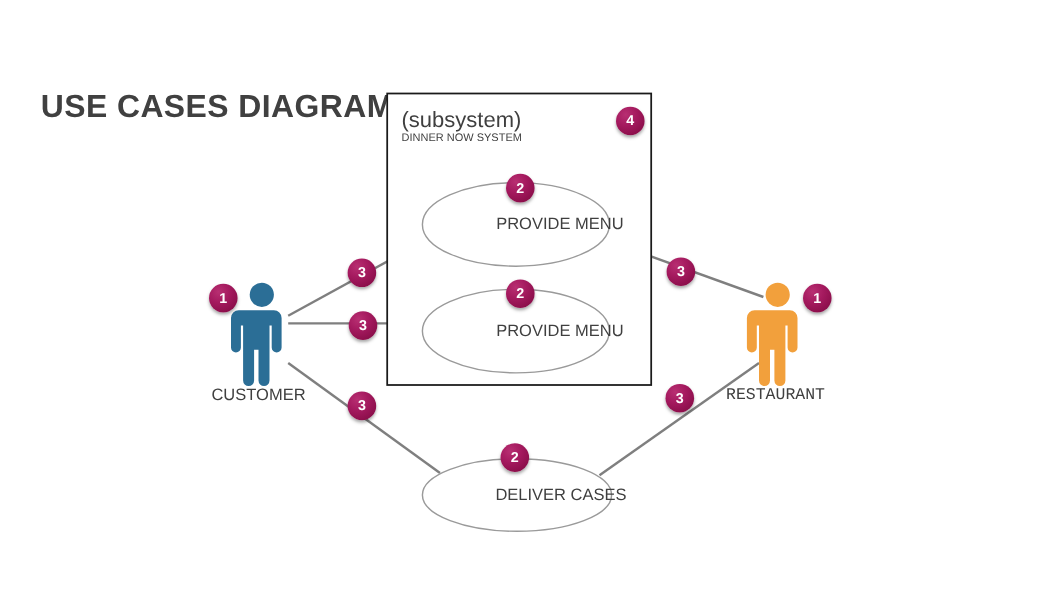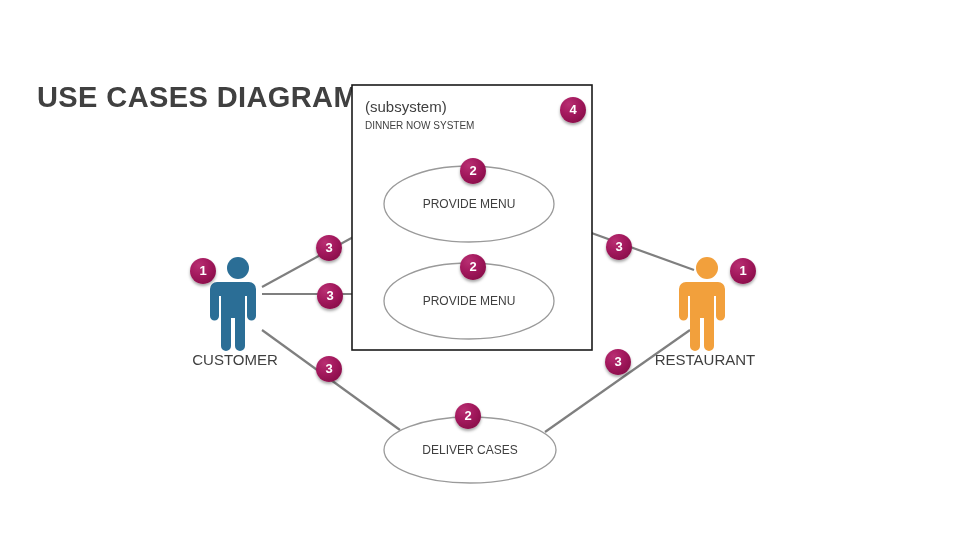--- a/index.html
+++ b/index.html
@@ -39,48 +39,49 @@
 
   
   .ovl {
     position: absolute;
     white-space: nowrap;
   }
 
   .subsystem-stereotype {
     left: 365px;
     top: 98px;
-    font-size: 15px;
+    font-size: 20px;
     color: #3f3f3f;
   }
   .subsystem-name {
     left: 365px;
     top: 120px;
     font-size: 10px;
     color: #3f3f3f;
   }
 
   .usecase-label {
-    font-size: 12px;
+    font-size: 15px;
     color: #3f3f3f;
     text-align: left;
     transform: translate(-50%, -50%);
+    margin-left: 40px;
   }
   .uc1-label { left: 469px; top: 204px; }
   .uc2-label { left: 469px; top: 301px; }
   .uc3-label { left: 470px; top: 450px; }
 
   .actor-label {
     font-size: 15px;
     color: #3f3f3f;
     text-align: center;
     transform: translateX(-50%);
   }
   .customer-label  { left: 235px; top: 351px; }
-  .restaurant-label{ left: 705px; top: 351px; }
+  .restaurant-label{ left: 705px; top: 351px; font-family: Liberation Mono, monospace; }
 
   
   .badge {
     position: absolute;
     width: 26px;
     height: 26px;
     border-radius: 50%;
     background: radial-gradient(circle at 34% 28%, #b82f72 0%, #a51a5f 38%, #8d0f4c 75%, #6f0a3c 100%);
     box-shadow: 0 2px 3px rgba(0,0,0,0.35);
     color: #ffffff;

